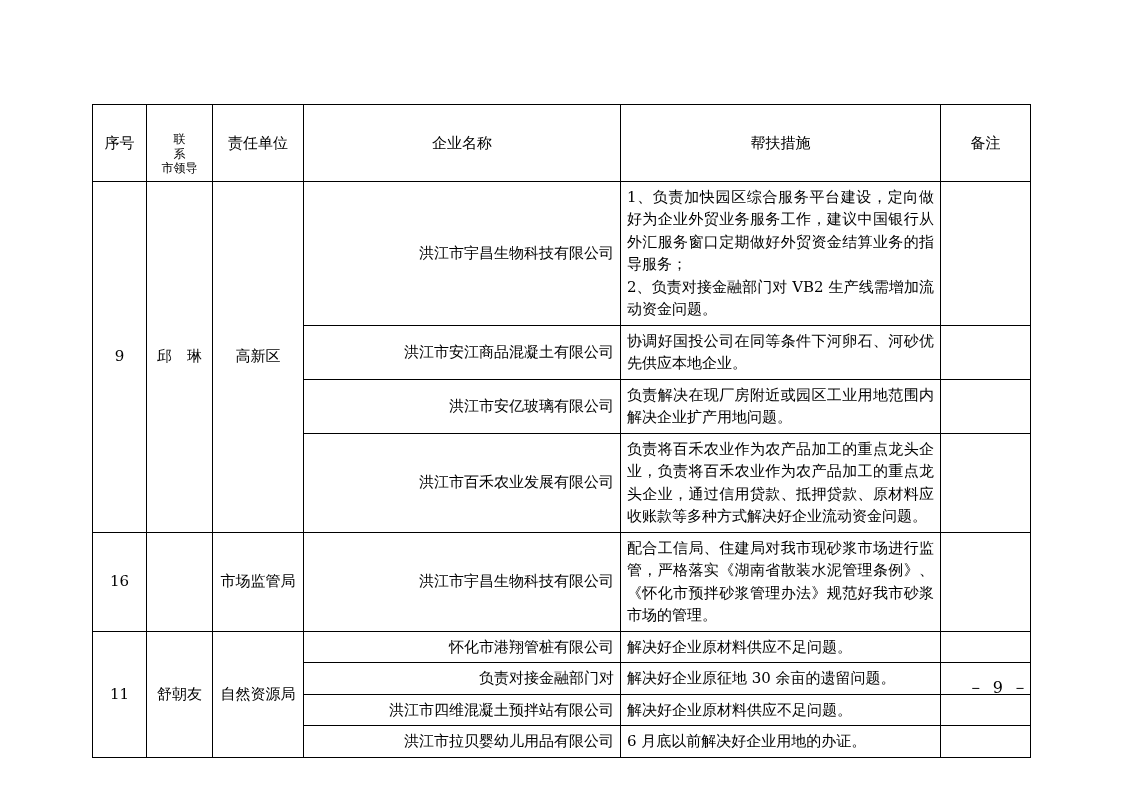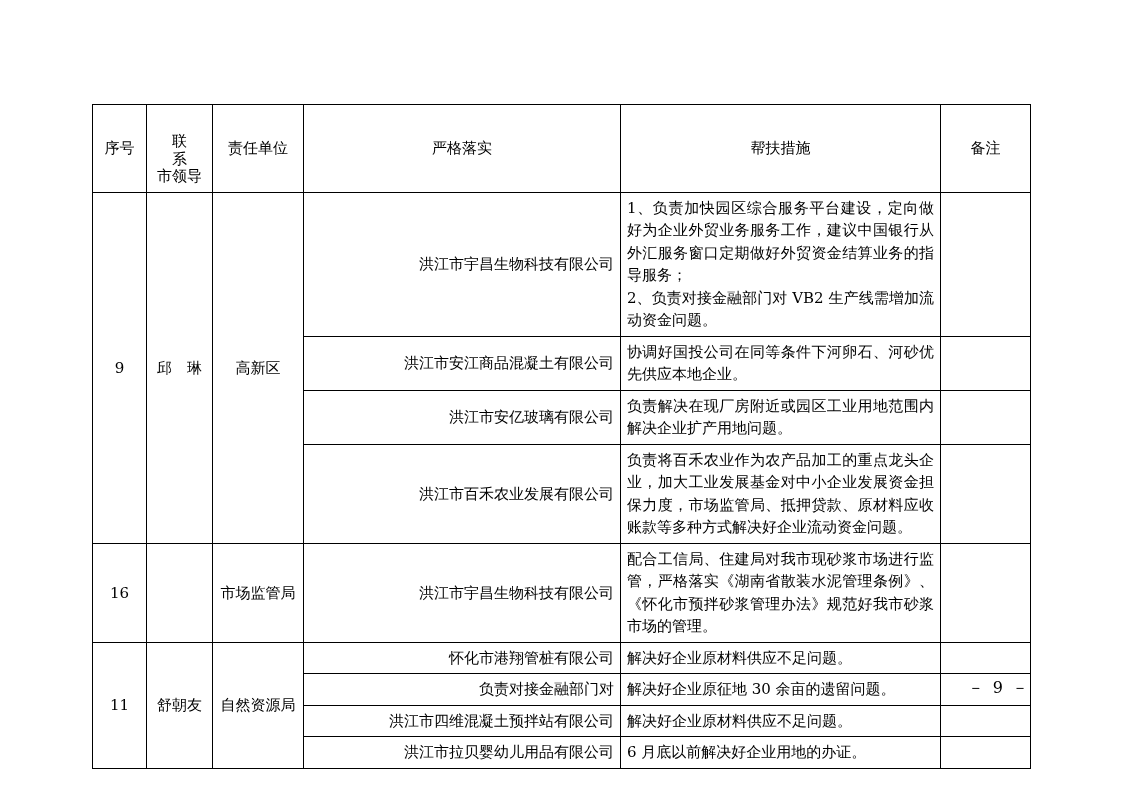--- a/index.html
+++ b/index.html
@@ -45,21 +45,21 @@
   col.c-measure  { width: 320px; }
   col.c-remark   { width: 90px; }
 
   thead td {
     text-align: center;
     height: 44px;
     font-size: 15.5px;
   }
   .hdr-leader {
     line-height: 1.25;
-    font-size: 15px;
+    font-size: 12px;
     margin-left: 37px;
   }
   .hdr-leader .l1 {
     letter-spacing: 6px;
     padding-left: 6px;
     display: block;
   }
   .hdr-leader .l2 {
     display: block;
     font-family: Liberation Mono, monospace;
@@ -103,21 +103,21 @@
     <thead>
       <tr>
         <td>序号</td>
         <td>
           <span class="hdr-leader">
             <span class="l1">联　系</span>
             <span class="l2">市领导</span>
           </span>
         </td>
         <td>责任单位</td>
-        <td>严格落实</td>
+        <td>企业名称</td>
         <td>帮扶措施</td>
         <td>备注</td>
       </tr>
     </thead>
     <tbody>
 
       <tr>
         <td class="seq-cell" rowspan="4">9</td>
         <td class="leader-cell" rowspan="4">邱　琳</td>
         <td class="unit-cell" rowspan="4">高新区</td>
@@ -130,21 +130,21 @@
         <td class="measure-cell">协调好国投公司在同等条件下河卵石、河砂优先供应本地企业。</td>
         <td class="remark-cell"></td>
       </tr>
       <tr>
         <td class="company-cell">洪江市安亿玻璃有限公司</td>
         <td class="measure-cell">负责解决在现厂房附近或园区工业用地范围内解决企业扩产用地问题。</td>
         <td class="remark-cell"></td>
       </tr>
       <tr>
         <td class="company-cell">洪江市百禾农业发展有限公司</td>
-        <td class="measure-cell">负责将百禾农业作为农产品加工的重点龙头企业，加大工业发展基金对中小企业发展资金担保力度，市场监管局、抵押贷款、原材料应收账款等多种方式解决好企业流动资金问题。</td>
+        <td class="measure-cell">负责将百禾农业作为农产品加工的重点龙头企业，负责将百禾农业作为农产品加工的重点龙头企业，通过信用贷款、抵押贷款、原材料应收账款等多种方式解决好企业流动资金问题。</td>
         <td class="remark-cell"></td>
       </tr>
 
       <tr>
         <td class="seq-cell">16</td>
         <td class="leader-cell"></td>
         <td class="unit-cell">市场监管局</td>
         <td class="company-cell">洪江市宇昌生物科技有限公司</td>
         <td class="measure-cell">配合工信局、住建局对我市现砂浆市场进行监管，严格落实《湖南省散装水泥管理条例》、《怀化市预拌砂浆管理办法》规范好我市砂浆市场的管理。</td>
         <td class="remark-cell"></td>

